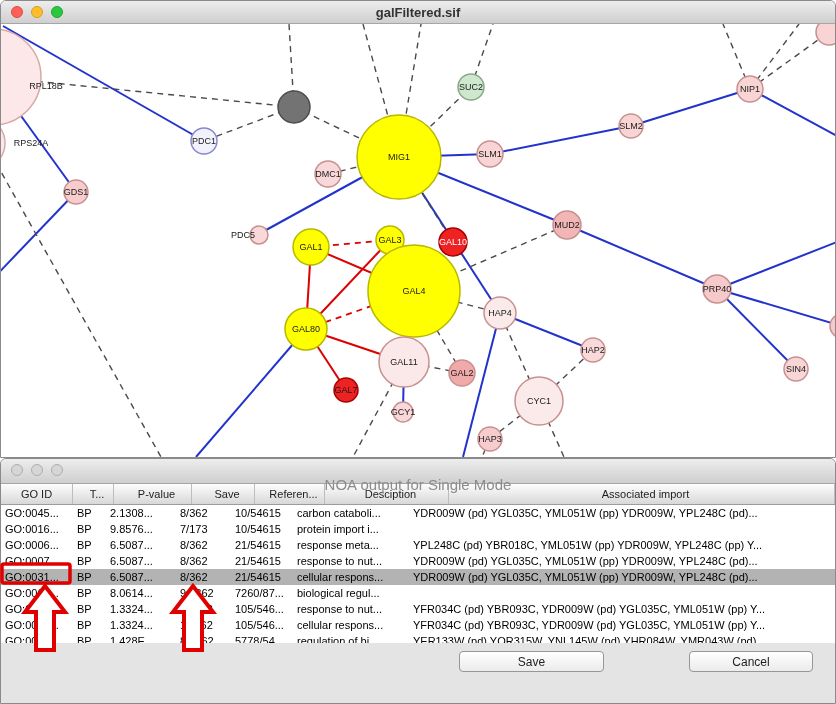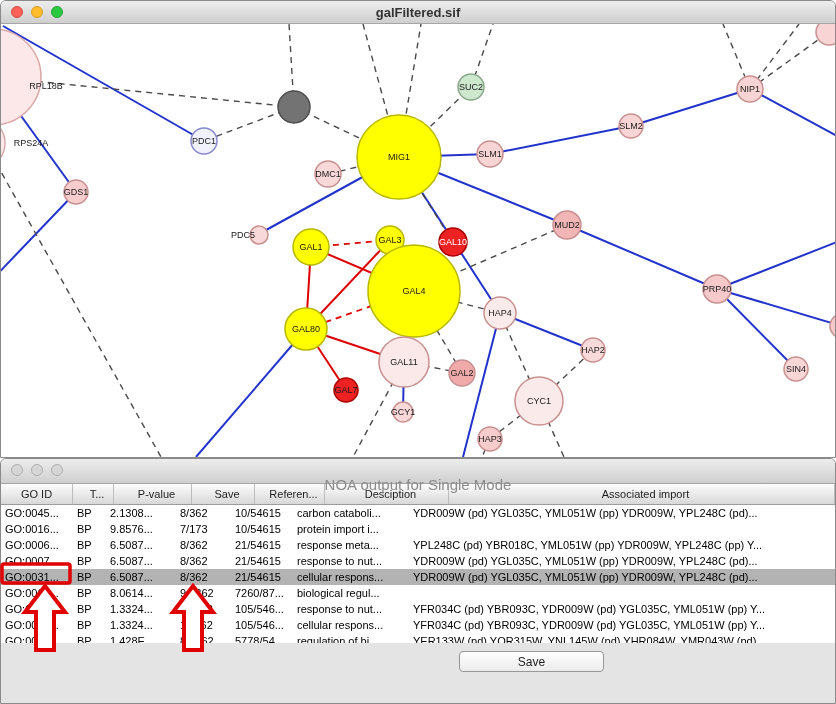--- a/index.html
+++ b/index.html
@@ -292,20 +292,21 @@
         <div class="td">BP</div>
         <div class="td">1.428E...</div>
         <div class="td">80/362</div>
         <div class="td">5778/54...</div>
         <div class="td">regulation of bi...</div>
         <div class="td">YER133W (pd) YOR315W, YNL145W (pd) YHR084W, YMR043W (pd)...</div>
       </div>
     </div>
   <div class="footer">
     <button id="save" class="btn">Save</button>
+    <button id="cancel" class="btn">Cancel</button>
   </div>
 </div>
 
 <svg class="annotations" width="836" height="704" xmlns="http://www.w3.org/2000/svg">
   <rect class="ann" x="2" y="564" width="68" height="19" rx="2" fill="none" stroke-width="3.5" stroke="#e10000"></rect>
   <path class="ann" d="M45,586 L25,612 L36,612 L36,650 L54,650 L54,612 L65,612 Z" fill="#ffffff" stroke-width="4" stroke-linejoin="miter" stroke="#e10000"></path>
   <path class="ann" d="M193,586 L173,612 L184,612 L184,650 L202,650 L202,612 L213,612 Z" fill="#ffffff" stroke-width="4" stroke-linejoin="miter" stroke="#e10000"></path>
 </svg>
 
 </body></html>

